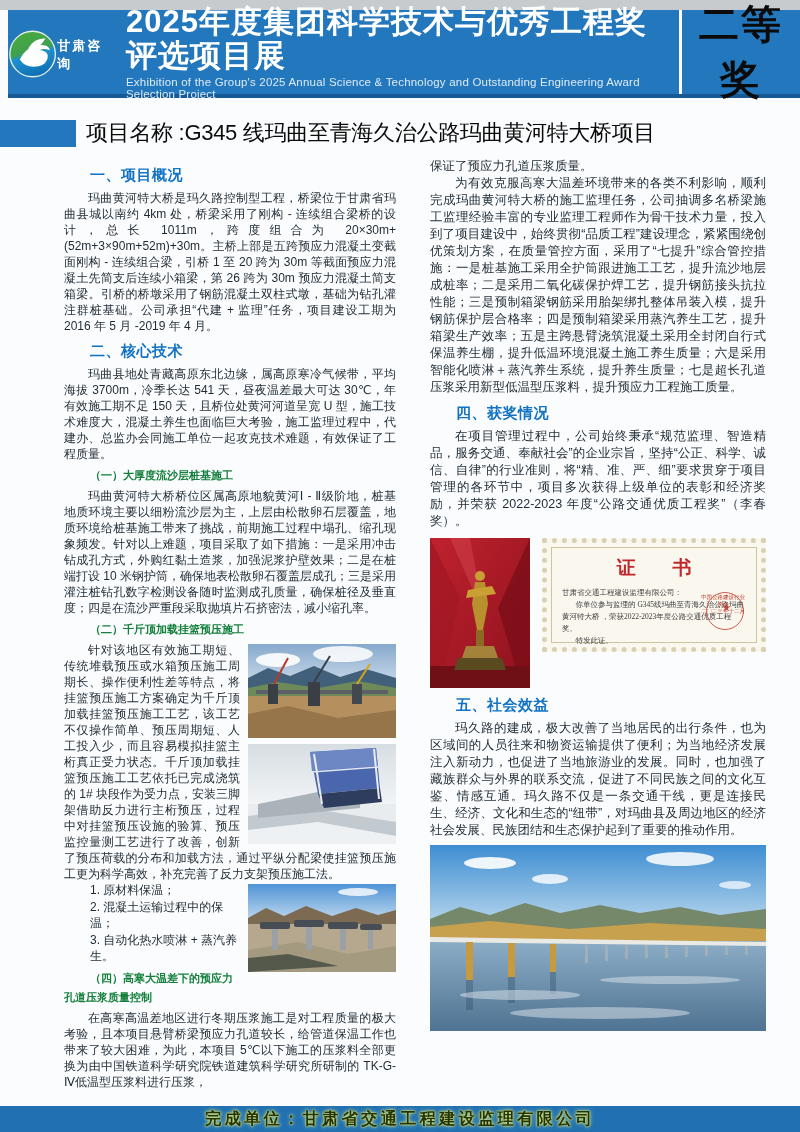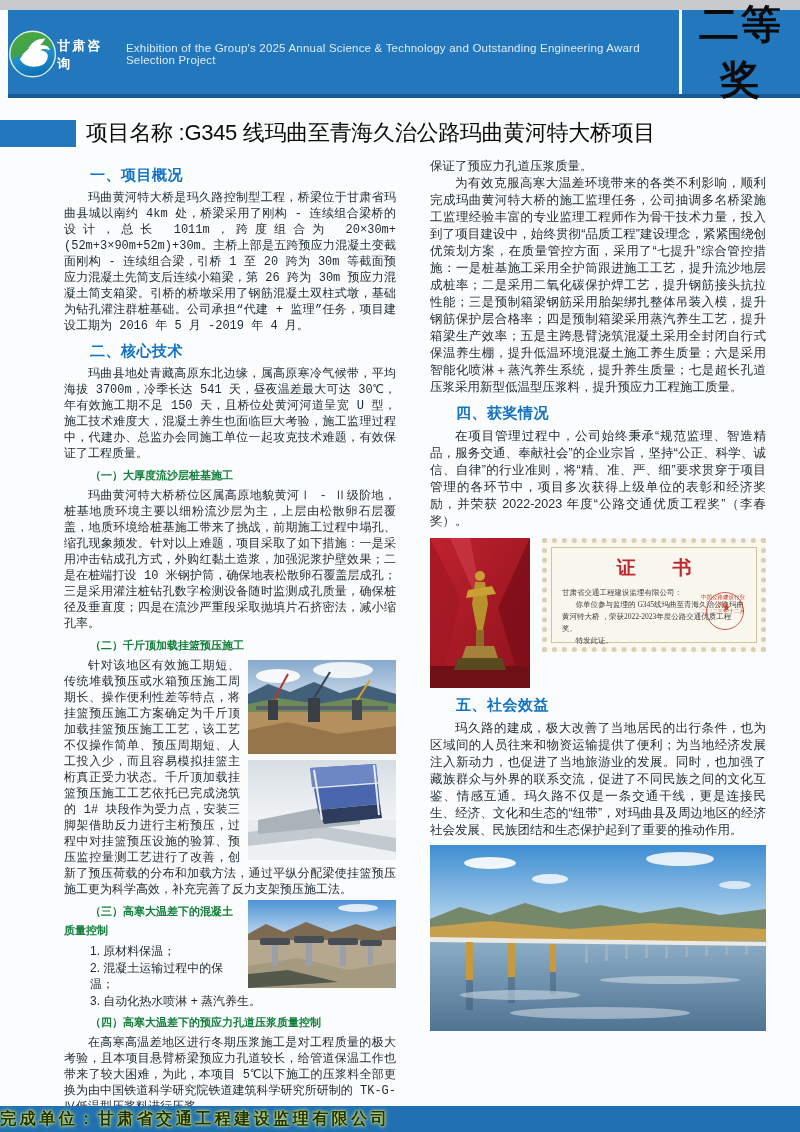--- a/index.html
+++ b/index.html
@@ -25,21 +25,21 @@
 
   
   .columns{display:flex;margin:10px 0 0 58px;height:948px;overflow:hidden;}
   .col{overflow:hidden;}
   .col-left{width:332px;margin-right:34px;margin-left:6px;}
   .col-right{width:336px;}
 
   h2.sec{font-size:15px;font-weight:bold;color:#1273c5;margin:8px 0 5px;padding-left:26px;letter-spacing:0.5px;}
   h3.sub{font-size:11px;font-weight:bold;color:#15803d;margin:4px 0 3px;text-indent:26px;line-height:19px;}
   .col p{margin:0;color:#1d2a33;text-align:justify;text-indent:2em;}
-  .col-left p{font-size:12px;line-height:16px;font-family:Liberation Mono, monospace;}
+  .col-left p{font-size:12px;line-height:16px;}
   .col-right p{font-size:12.5px;line-height:17px;}
   p.no-indent{text-indent:0;}
   .list{font-size:12px;line-height:16.5px;color:#1d2a33;padding-left:26px;}
 
   .float-right{float:right;margin:2px 0 4px 8px;display:flex;flex-direction:column;gap:6px;}
   .photo{display:block;border:0;background:#dde3e8;}
 
   
   .award-photos{display:flex;gap:12px;margin:8px 0 6px;}
   .certificate{position:relative;width:224px;height:114px;box-sizing:border-box;background:#faf7ee;
@@ -52,21 +52,21 @@
   .cert-line2{text-indent:1.8em;}
   .cert-issue{text-indent:1.8em;}
   .cert-seal{position:absolute;right:10px;bottom:8px;width:46px;height:40px;color:#c0392b;font-size:5.5px;
              line-height:7px;text-align:center;}
   .seal-circle{position:absolute;right:2px;top:-2px;width:36px;height:36px;border:1.5px solid rgba(192,57,43,.8);
                border-radius:50%;}
   .seal-star{position:absolute;right:15px;top:10px;color:rgba(192,57,43,.9);font-size:10px;}
 
   
   .footer{position:absolute;left:0;bottom:0;width:800px;height:26px;background:#2171b2;
-          display:flex;align-items:center;}
+          display:flex;align-items:center;justify-content:center;}
   .footer-text{font-family:"Liberation Serif","DejaVu Serif",serif;font-weight:bold;font-size:16.5px;
                letter-spacing:3px;color:#223309;text-shadow:0 0 2px #dcea7c,0 0 4px #dcea7c,0 0 1px #f2fa9a;}
 </style>
 </head>
 <body>
 
 <div class="page">
 
   <div class="top-strip"></div>
 
@@ -81,20 +81,21 @@
             <stop offset="1" stop-color="#1073b8"></stop>
           </linearGradient>
         </defs>
         <circle cx="27" cy="27" r="25" fill="url(#logoGrad)" stroke="#dff0e2" stroke-width="1.5"></circle>
         <path d="M13 33 q7 -15 23 -16 q9 0 10 6 q-7 -3 -11 0 q11 1 8 10 q-3 8 -15 8 q-10 0 -15 -8 Z" fill="#ffffff"></path>
         <path d="M22 21 q7 -12 19 -11 q-5 9 -13 12 Z" fill="#ffffff"></path>
       </svg>
       <div class="logo-text">甘肃咨询</div>
     </div>
     <div class="banner-titles">
+      <div class="banner-title">2025年度集团科学技术与优秀工程奖评选项目展</div>
       <div class="banner-subtitle">Exhibition of the Group's 2025 Annual Science &amp; Technology and Outstanding Engineering Award Selection Project</div>
     </div>
     <div class="banner-divider"></div>
     <div class="award-badge">二等奖</div>
   </header>
 
   <div class="title-row">
     <div class="title-bar"></div>
     <h1 class="project-title">项目名称 :G345 线玛曲至青海久治公路玛曲黄河特大桥项目</h1>
   </div>
@@ -184,21 +185,20 @@
           </g>
           <g fill="#474d54">
             <rect x="12" y="38" width="30" height="7" rx="2"></rect>
               <rect x="46" y="36" width="30" height="7" rx="2"></rect>
             <rect x="80" y="38" width="30" height="7" rx="2"></rect>
               <rect x="112" y="40" width="22" height="6" rx="2"></rect>
           </g>
         </svg>
       </div>
 
-      <h3 class="sub">（三）高寒大温差下的混凝土质量控制</h3>
       <div class="list">
         <div>1. 原材料保温；</div>
         <div>2. 混凝土运输过程中的保温；</div>
         <div>3. 自动化热水喷淋 + 蒸汽养生。</div>
       </div>
 
       <h3 class="sub">（四）高寒大温差下的预应力孔道压浆质量控制</h3>
       <p>在高寒高温差地区进行冬期压浆施工是对工程质量的极大考验，且本项目悬臂桥梁预应力孔道较长，给管道保温工作也带来了较大困难，为此，本项目 5℃以下施工的压浆料全部更换为由中国铁道科学研究院铁道建筑科学研究所研制的 TK-G- Ⅳ低温型压浆料进行压浆，</p>
     </section>
 

